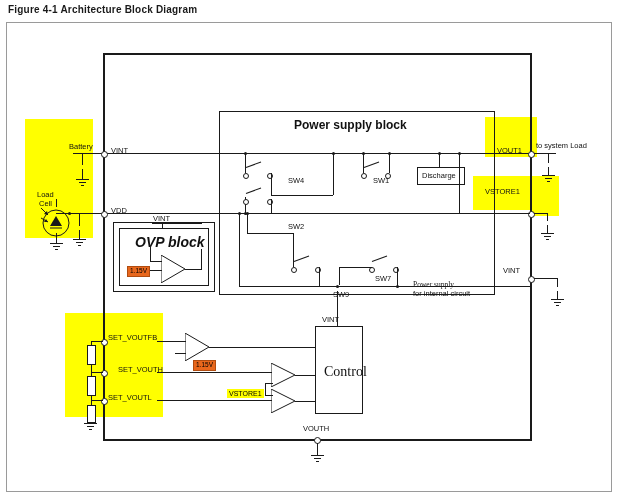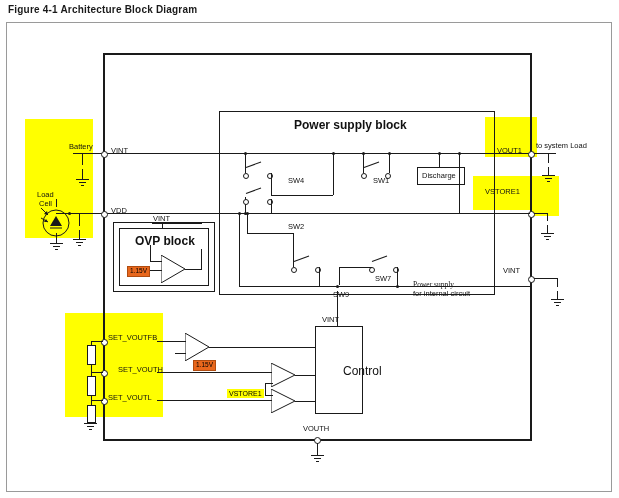--- a/index.html
+++ b/index.html
@@ -51,38 +51,38 @@
   <div class="line v2" style="left:96px;top:30px;height:388px;"></div>
   <div class="line v2" style="left:523px;top:30px;height:388px;"></div>
   <div class="line h2" style="left:96px;top:30px;width:429px;"></div>
   <div class="line h2" style="left:96px;top:416px;width:429px;"></div>
 
   <div class="box" style="left:212px;top:88px;width:274px;height:182px;"></div>
   <div class="lbl b" style="left:287px;top:96px;font-size:12px;">Power supply block</div>
 
   <div class="box" style="left:106px;top:199px;width:100px;height:68px;"></div>
   <div class="boxw" style="left:112px;top:205px;width:88px;height:56px;"></div>
-  <div class="lbl b" style="left:128px;top:212px;font-size:12px;">OVP block</div>
+  <div class="lbl b" style="left:128px;top:212px;font-size:14px;font-style:italic;">OVP block</div>
   <div class="lbl" style="left:146px;top:192px;">VINT</div>
 
   <div class="orange" style="left:120px;top:243px;">1.15V</div>
 
   <svg class="abs" style="left:154px;top:232px;" width="26" height="28">
     <polygon points="0,0 0,28 24,14" fill="#ffffff" stroke="#1a1a1a" stroke-width="1"></polygon>
   </svg>
   <div class="line h1" style="left:143px;top:247px;width:12px;"></div>
   <div class="line h1" style="left:143px;top:238px;width:12px;"></div>
   <div class="line v1" style="left:143px;top:222px;height:17px;"></div>
   <div class="line h1" style="left:178px;top:246px;width:16px;"></div>
   <div class="line v1" style="left:194px;top:226px;height:21px;"></div>
   <div class="line h1" style="left:145px;top:200px;width:50px;"></div>
   <div class="line v1" style="left:155px;top:200px;height:5px;"></div>
 
   <div class="boxw" style="left:308px;top:303px;width:46px;height:86px;"></div>
-  <div class="lbl" style="left:336px;top:342px;font-size:12px;">Control</div>
+  <div class="lbl" style="left:317px;top:342px;font-size:14px;font-family:Liberation Serif, serif;">Control</div>
   <div class="lbl" style="left:315px;top:293px;">VINT</div>
   <div class="line v1" style="left:330px;top:268px;height:35px;"></div>
   <div class="dot" style="left:329px;top:262px;"></div>
 
   <div class="boxw" style="left:410px;top:144px;width:46px;height:16px;"></div>
   <div class="lbl" style="left:415px;top:149px;">Discharge</div>
 
   <div class="lbl" style="left:406px;top:258px;font-family:Liberation Serif, serif;">Power supply</div>
   <div class="lbl" style="left:406px;top:267px;">for internal circuit</div>
 

